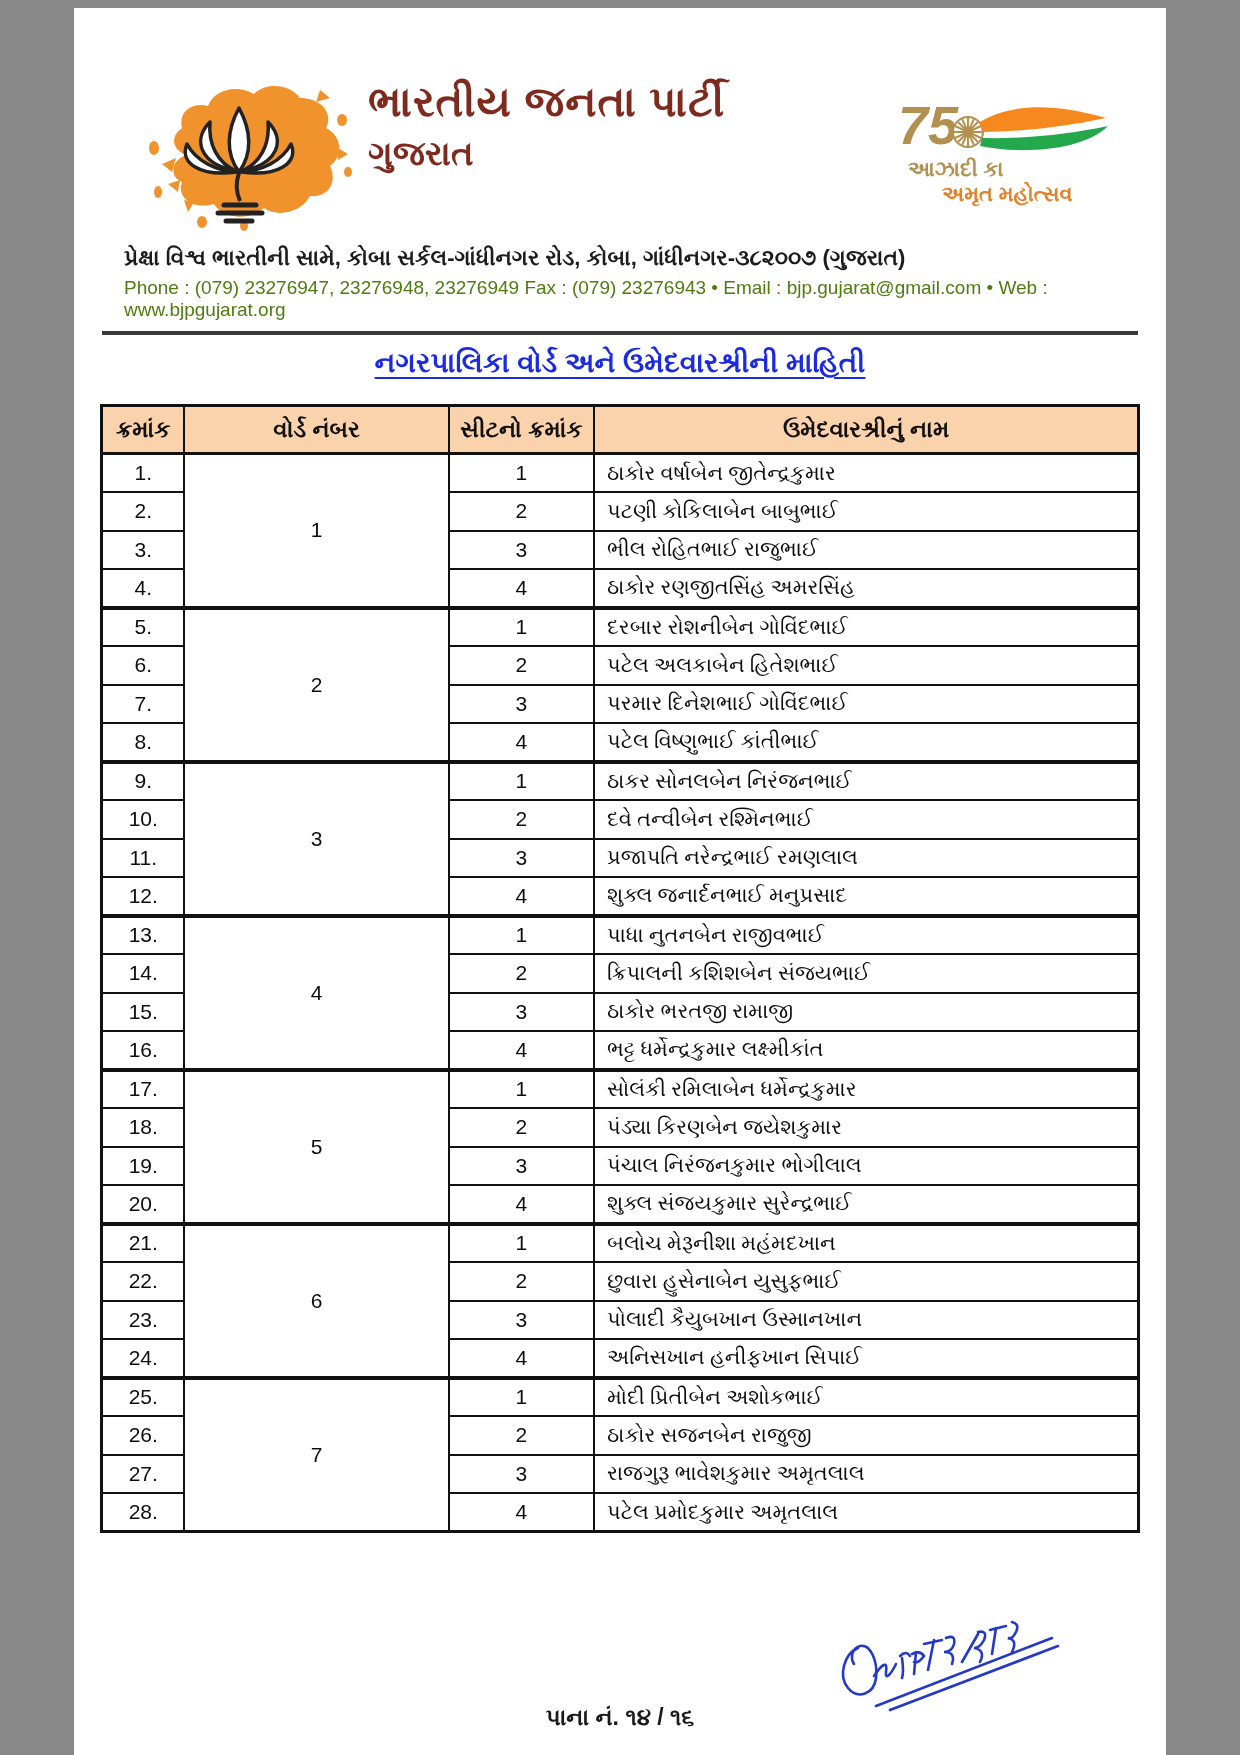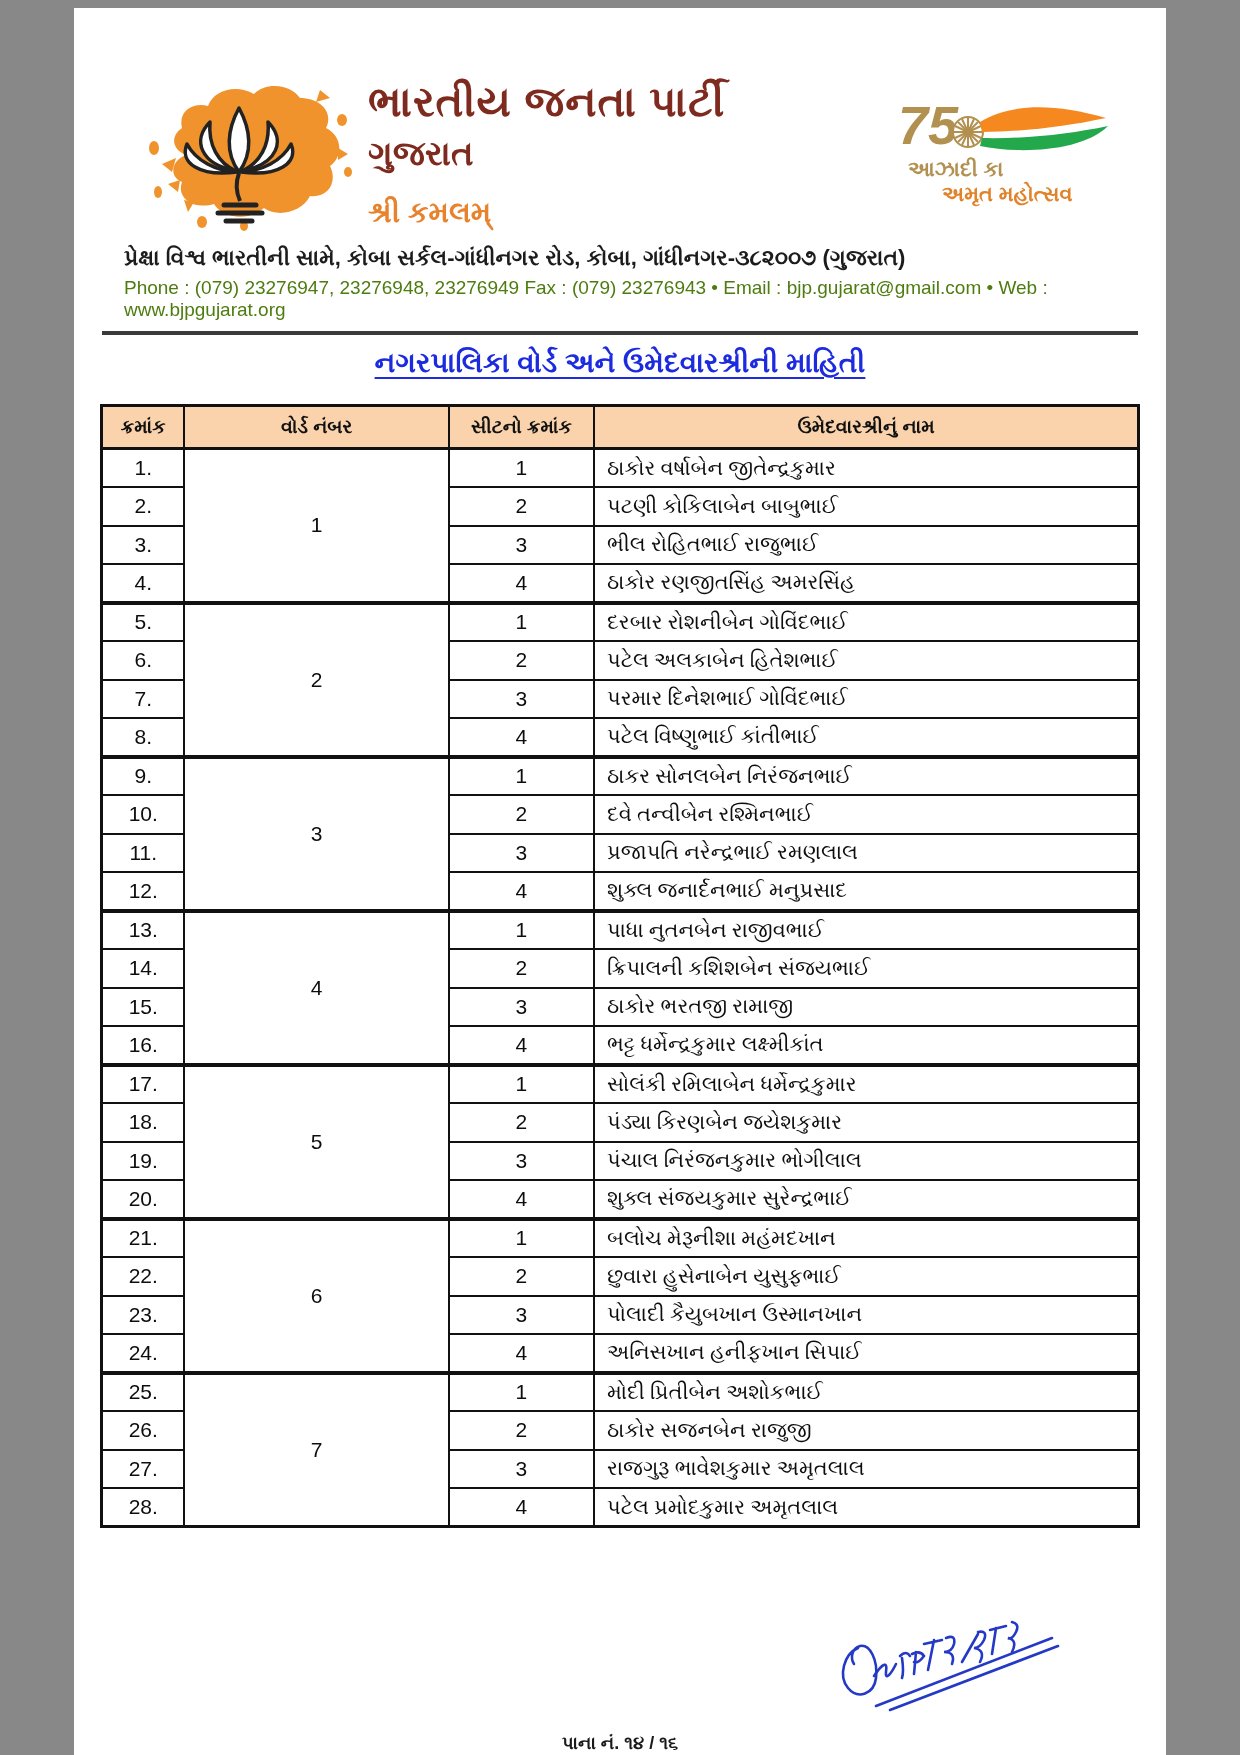--- a/index.html
+++ b/index.html
@@ -20,33 +20,33 @@
   .contact-line { padding:6px 55px 0 50px; font-size:19px; color:#4d7c0f; }
   .head-rule { margin:10px 28px 0 28px; border-top:4px solid #3a3a3a; }
   
   .doc-title { margin-top:66px; text-align:center; font-size:30px; font-weight:bold; color:#e31212; }
   .doc-subtitle { margin-top:12px; text-align:center; font-size:28px; font-weight:bold;
                   color:#1c2bde; text-decoration:underline; text-underline-offset:5px; }
   
   table.cand { width:1040px; margin:24px auto 0 auto; border-collapse:collapse;
                border:3px solid #111; }
   table.cand th {
-    background:#fad2ab; border:2px solid #111; font-size:19px; font-weight:bold;
+    background:#fad2ab; border:2px solid #111; font-size:23px; font-weight:bold;
     color:#111; padding:9px 4px; border-bottom:3px solid #111;
   }
   table.cand td { border:2px solid #111; font-size:21px; height:38.5px; color:#0d0d0d; }
   td.c-sr { text-align:center; }
   td.c-ward { text-align:center; font-size:22px; }
   td.c-seat { text-align:center; }
   td.c-name { text-align:left; padding-left:12px;font-family:Liberation Serif, serif; }
   tr.group-start td { border-top:4px solid #111; }
   
   .signature { position:absolute; right:100px; bottom:48px; width:250px; height:105px; }
-  .page-label { position:absolute; bottom:9px; left:0; width:100%; text-align:center;
-                font-size:18px; font-weight:bold; color:#1a1a1a; }
+  .page-label { position:absolute; bottom:32px; left:0; width:100%; text-align:center;
+                font-size:23px; font-weight:bold; color:#1a1a1a; }
 </style>
 </head>
 <body>
 
 <div class="page">
 
   <div class="header-row">
     <div class="logo-wrap">
       <svg viewBox="0 0 230 175" width="230" height="175">
 
@@ -74,21 +74,20 @@
           <line x1="100" y1="145" x2="132" y2="145"></line>
           <line x1="94" y1="153" x2="138" y2="153"></line>
           <line x1="102" y1="161" x2="128" y2="161"></line>
         </g>
       </svg>
     </div>
 
     <div class="title-block">
       <div class="party-name">ભારતીય જનતા પાર્ટી</div>
       <div class="party-region">ગુજરાત</div>
-      <div class="party-tagline">શ્રી કમલમ્</div>
     </div>
 
     <div class="amrut-wrap">
       <svg viewBox="0 0 215 115" width="215" height="115">
         <text x="2" y="52" font-size="54" font-weight="bold" font-style="italic" fill="#b2904f">75</text>
 
         <g stroke="#b2904f" fill="none" stroke-width="2">
           <circle cx="72" cy="40" r="15" fill="#ffffff"></circle>
           <g>
             <line x1="72" y1="26" x2="72" y2="54"></line>

